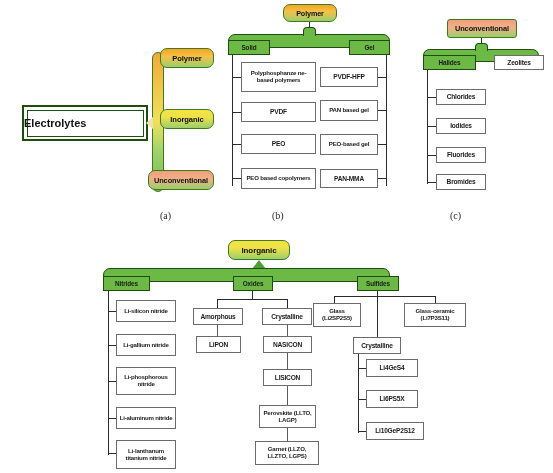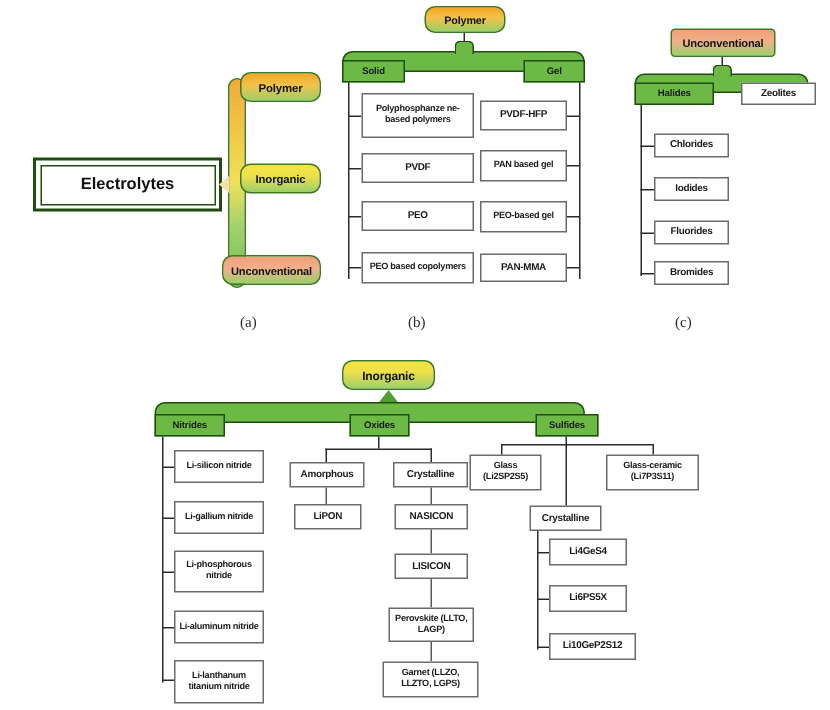--- a/index.html
+++ b/index.html
@@ -39,21 +39,21 @@
     letter-spacing:-0.1px;
   }
   .grad.polymer{background:linear-gradient(180deg,#f5a623 0%,#f3c14a 42%,#9bcf6a 100%);}
   .grad.inorganic{background:linear-gradient(180deg,#f2e53f 0%,#eee04a 40%,#9bcf6a 100%);}
   .grad.unconv{background:linear-gradient(180deg,#f0a07a 0%,#f0b08a 45%,#9bcf6a 100%);}
 
   
   .electrolytes{
     position:absolute;box-sizing:border-box;
     background:#ffffff;border:2px solid #1f4d10;
-    display:flex;align-items:center;justify-content:center;
+    display:flex;align-items:center;justify-content:flex-start;
     font-weight:bold;font-size:11px;color:#111;
   }
   .electrolytes .inner{
     position:absolute;left:2.5px;top:2.5px;right:2.5px;bottom:2.5px;
     border:1.2px solid #1f4d10;
   }
   .electrolytes span{position:relative;z-index:2;}
 
   
   .ln{position:absolute;background:#2b2b2b;}

